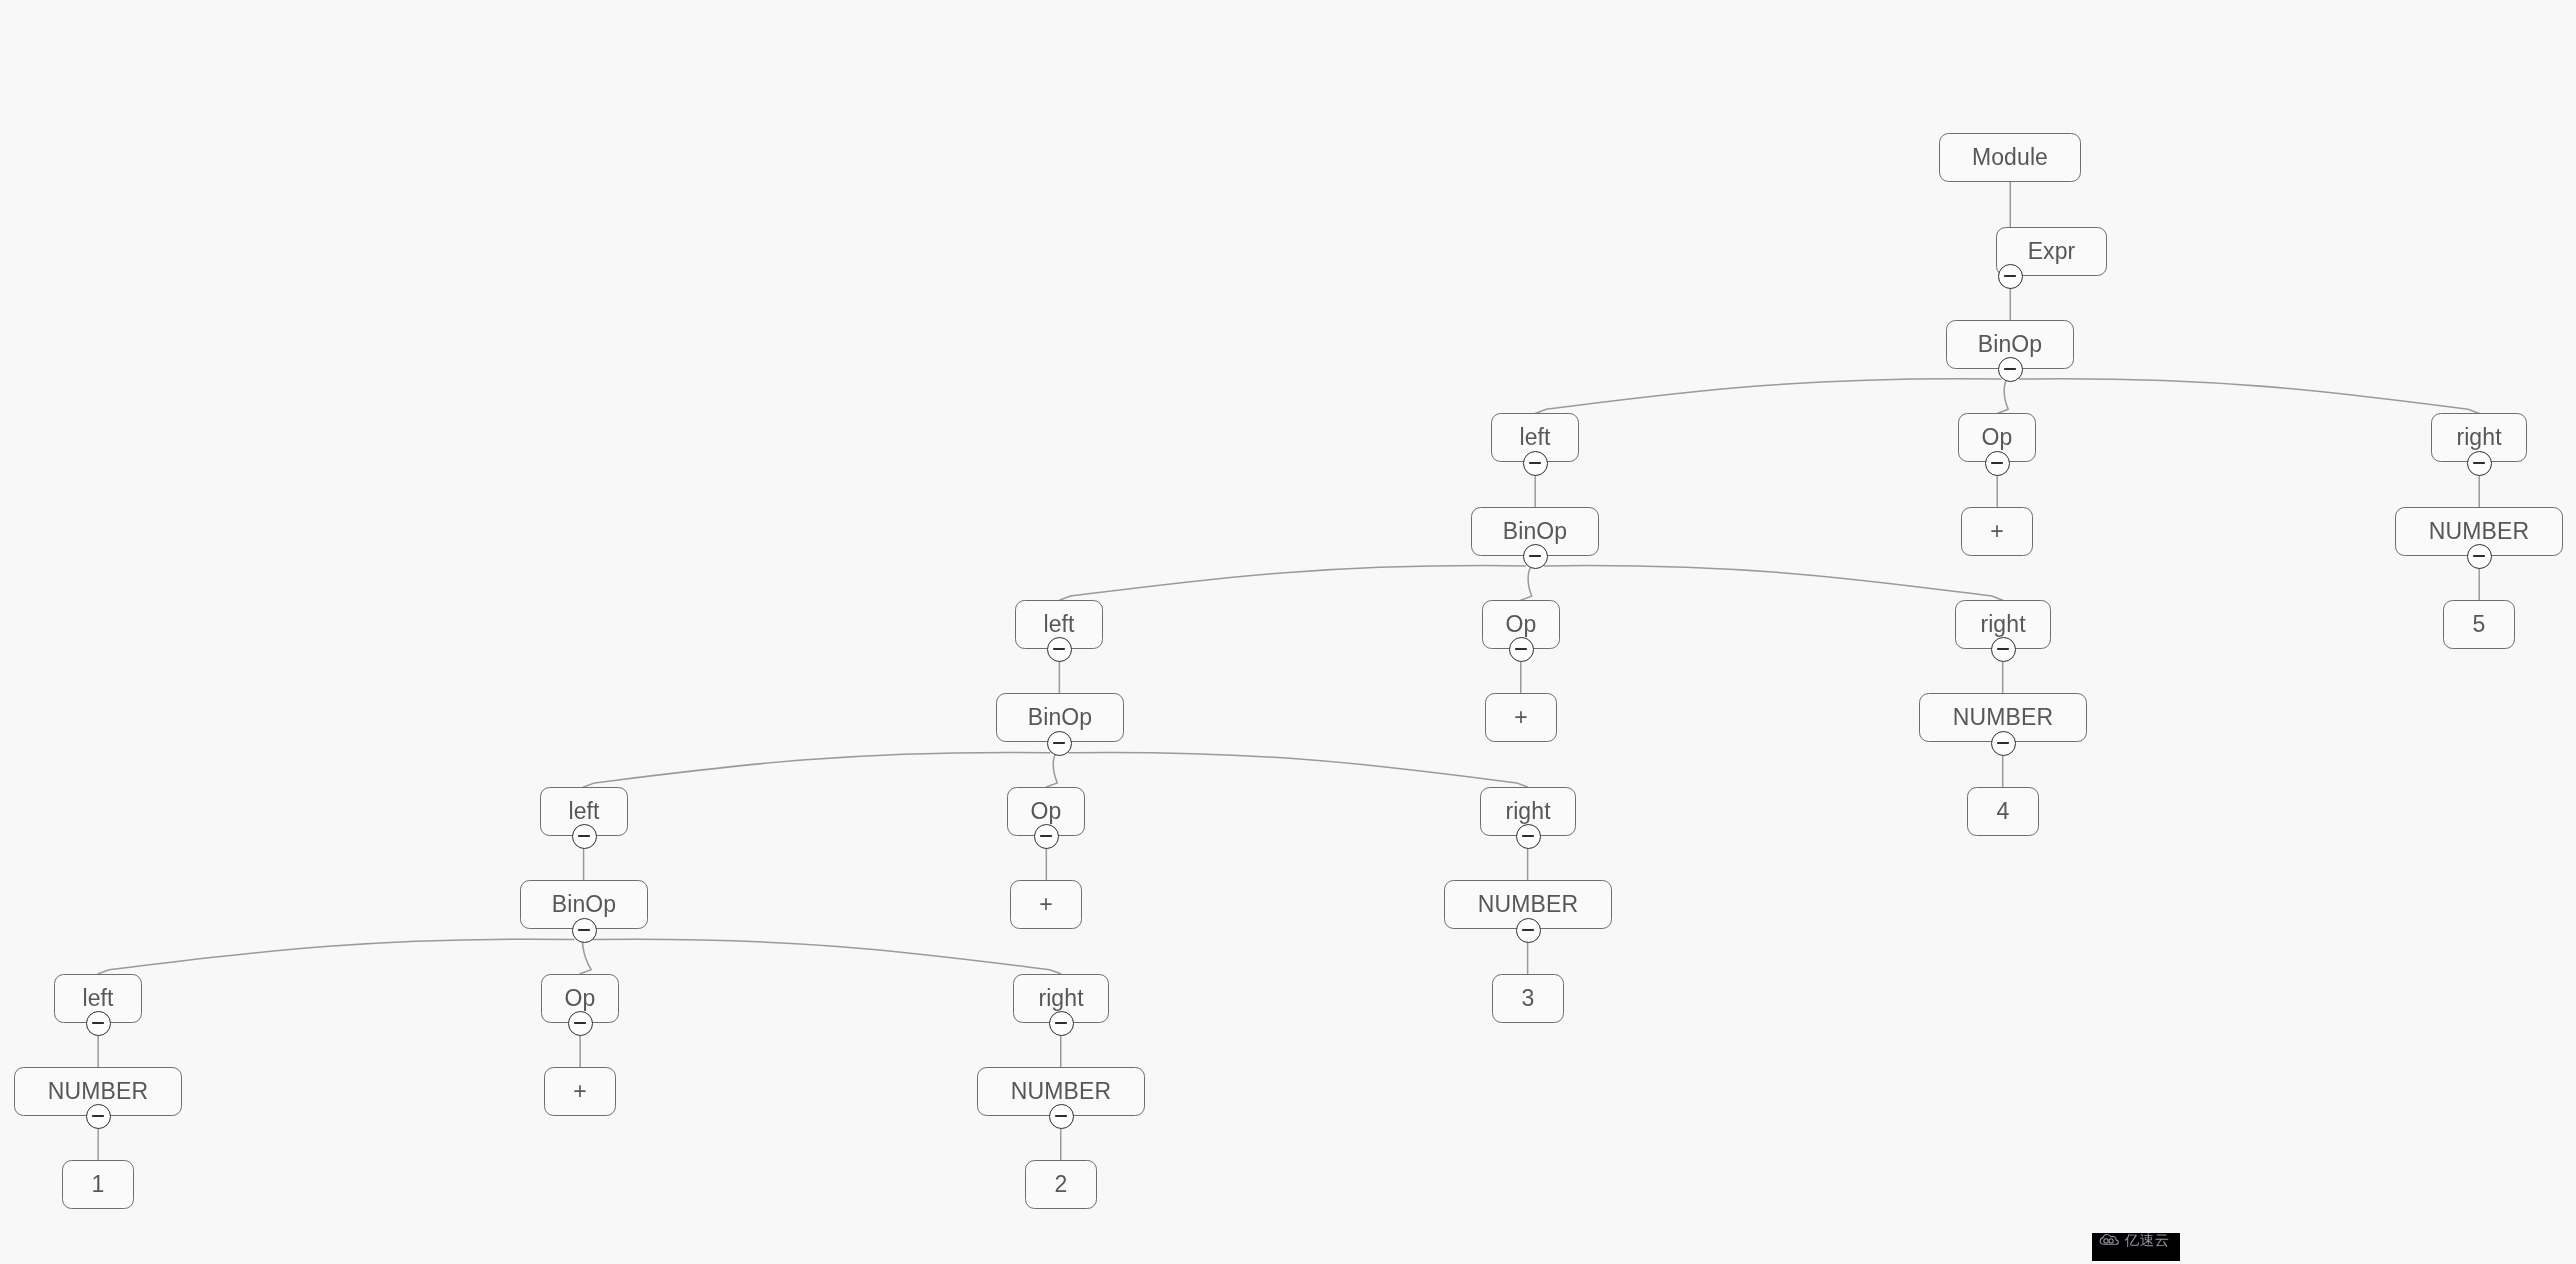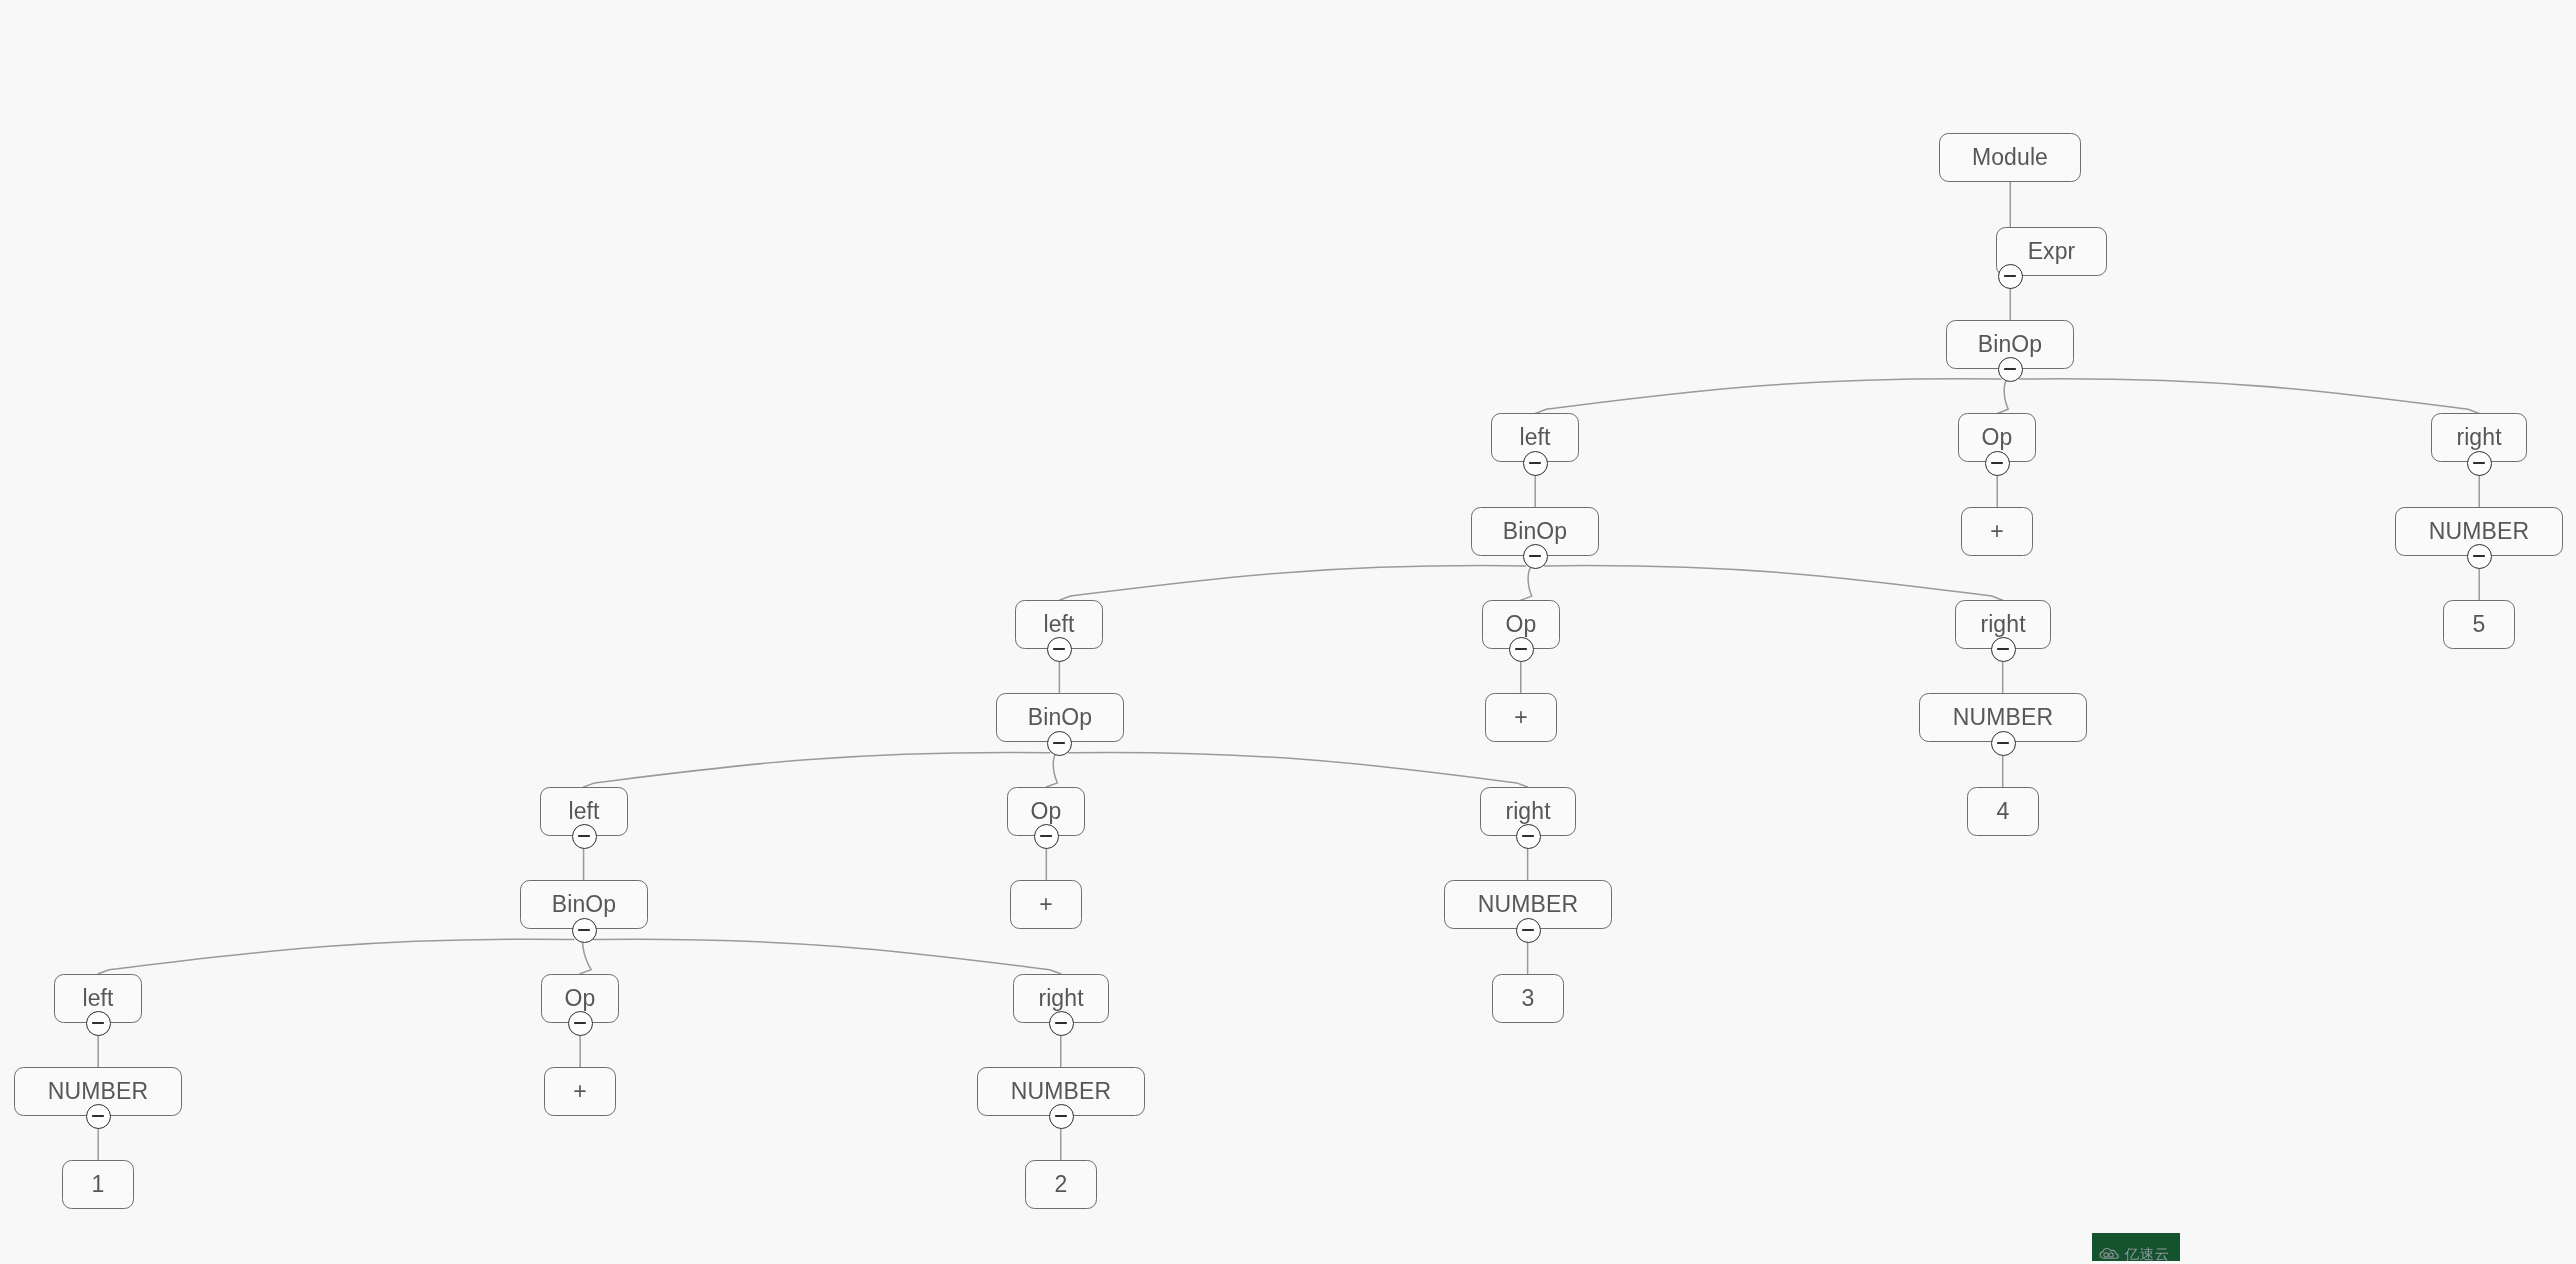--- a/index.html
+++ b/index.html
@@ -65,23 +65,23 @@
     height: 2.1px;
     background: #2e2e2e;
     border-radius: 0.7px;
   }
   #watermark {
     position: absolute;
     right: 5.5px;
     bottom: 4.1px;
     height: 27.5px;
     padding: 0 9.6px 0 6.9px;
-    background: #14532d;
+    background: #000000;
     display: flex;
-    align-items: flex-end;
+    align-items: flex-start;
     gap: 4.8px;
     z-index: 5;
   }
   #watermark .wm-text {
     color: #9296a0;
     font-size: 14.4px;
     letter-spacing: 0.7px;
     line-height: 1;
   }
   #watermark svg { display: block; }

